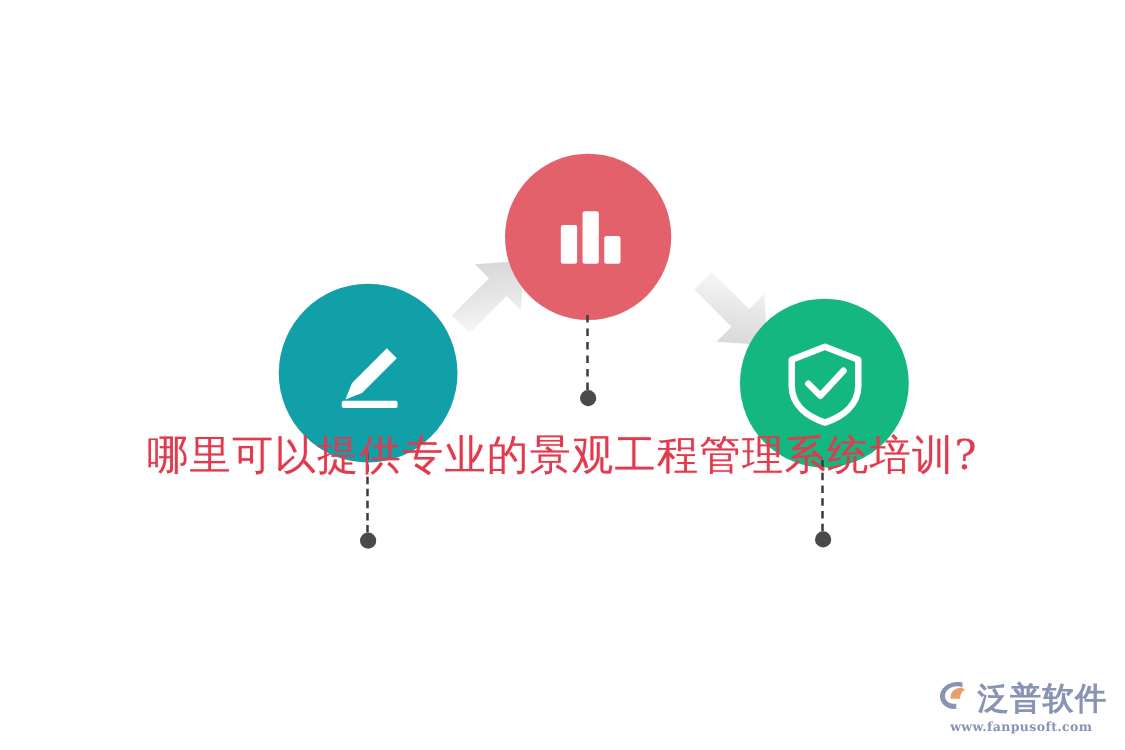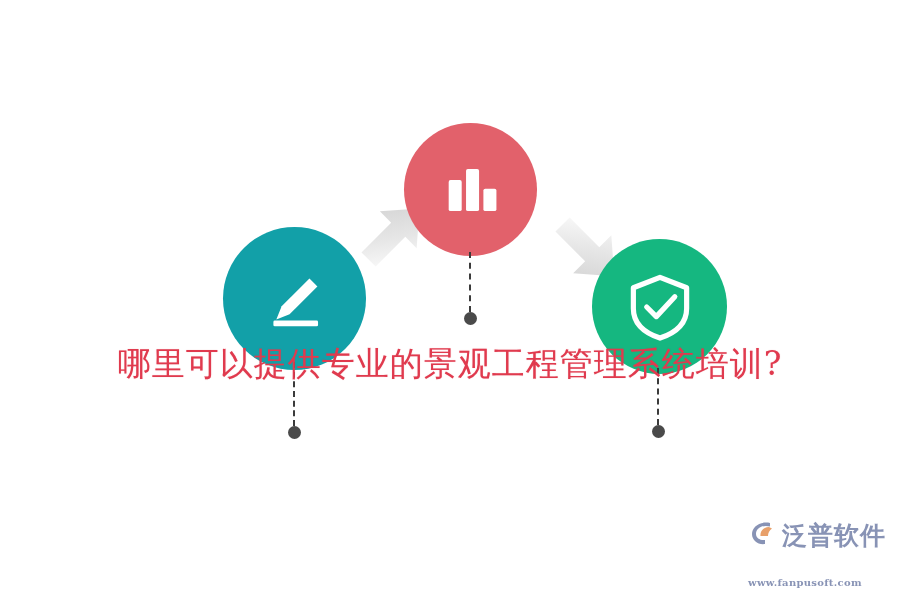--- a/index.html
+++ b/index.html
@@ -96,22 +96,21 @@
     margin-top: 17px;
   }
 
   
   #watermark {
     position: absolute;
     right: 14px;
     bottom: 12px;
     display: flex;
     flex-direction: column;
-    align-items: flex-start;
-    gap: 24px;
+    align-items: center;
   }
   #wm-top {
     display: flex;
     align-items: center;
     gap: 4px;
   }
   #wm-name {
     font-family: "DejaVu Sans", "Liberation Sans", sans-serif;
     font-size: 25px;
     font-weight: bold;

